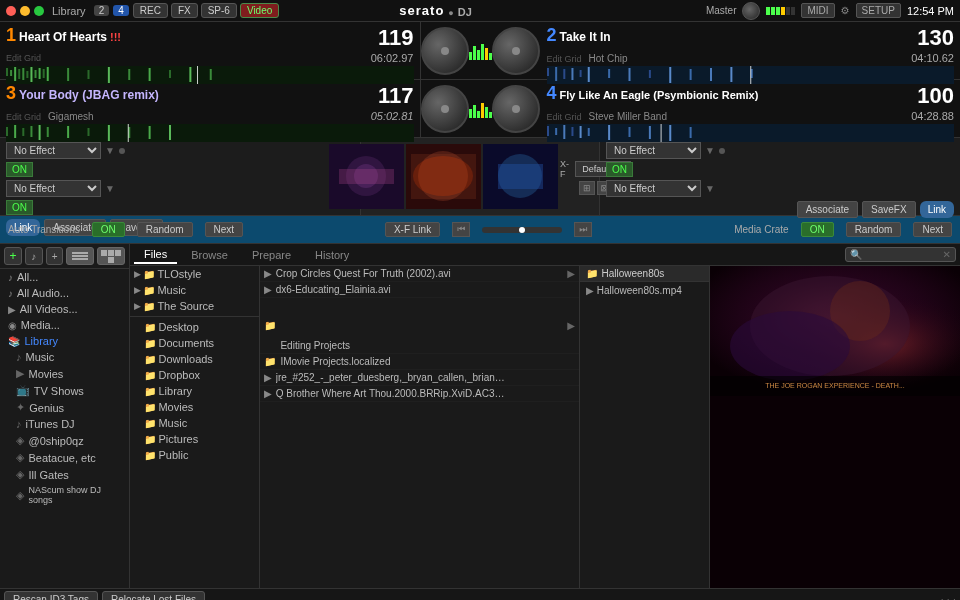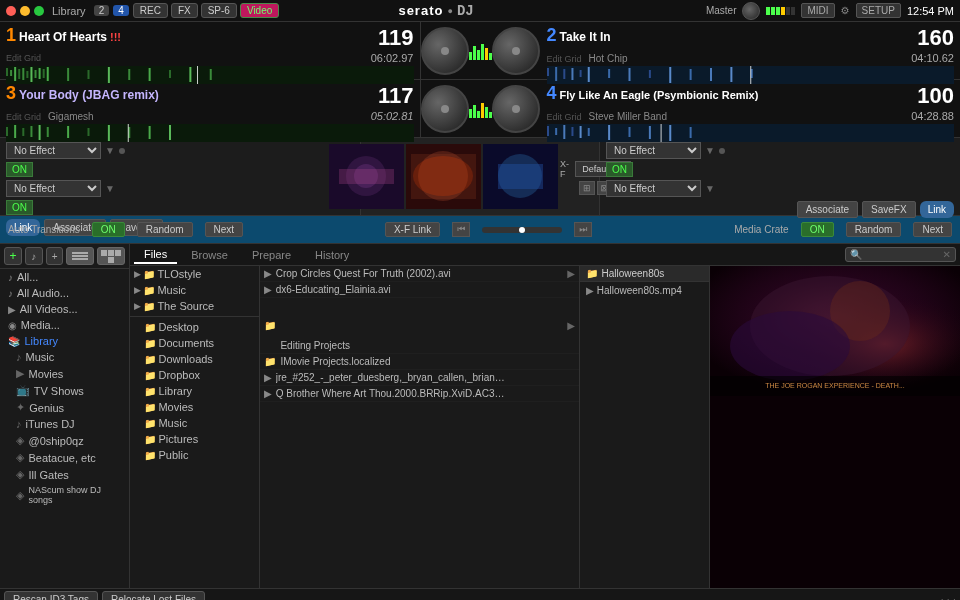--- a/index.html
+++ b/index.html
@@ -9,22 +9,22 @@
     #topbar { display: flex; align-items: center; background: #111; height: 22px; padding: 0 6px; border-bottom: 1px solid #333; }
     .tb-controls { display: flex; gap: 4px; align-items: center; margin-right: 8px; }
     .tb-dot { width: 10px; height: 10px; border-radius: 50%; display: inline-block; }
     .dot-red { background: #ff5f57; }
     .dot-yellow { background: #febc2e; }
     .dot-green { background: #28c840; }
     .tb-title { font-size: 11px; color: #aaa; margin-right: 8px; }
     .tb-badge { background: #444; border-radius: 3px; padding: 0 5px; font-size: 10px; color: #ccc; margin-right: 4px; }
     .tb-badge.blue { background: #2255aa; color: #fff; }
     .tb-btn { background: #333; border: 1px solid #555; border-radius: 3px; padding: 1px 6px; font-size: 10px; color: #ccc; cursor: pointer; margin-right: 3px; }
-    .tb-btn.active { background: #be185d; color: #6dff6d; border-color: #4a8a4a; }
-    .serato-logo { margin: 0 auto; color: #fff; font-size: 13px; font-weight: bold; display: flex; align-items: center; gap: 4px; }
+    .tb-btn.active { background: #7f1d1d; color: #6dff6d; border-color: #4a8a4a; }
+    .serato-logo { margin: 0 auto; color: #fff; font-size: 13px; font-weight: bold; display: flex; align-items: flex-end; gap: 4px; }
     .tb-right { display: flex; align-items: center; gap: 6px; margin-left: auto; font-size: 10px; color: #aaa; }
     .master-knob { display: inline-block; width: 18px; height: 18px; background: radial-gradient(circle at 40% 40%, #666, #222); border-radius: 50%; border: 1px solid #555; }
     .tb-time { color: #fff; font-size: 11px; }
     .fx-on { background: #2a5a2a; color: #4cff4c; border: 1px solid #3a7a3a; padding: 1px 5px; font-size: 10px; cursor: pointer; }
     .fx-link-btn { background: #336699; color: #fff; border: none; padding: 2px 8px; font-size: 10px; cursor: pointer; border-radius: 6px; }
     .fx-assoc-btn { background: #444; color: #ccc; border: 1px solid #555; padding: 2px 8px; font-size: 10px; cursor: pointer; border-radius: 2px; }
     .fx-save-btn { background: #444; color: #ccc; border: 1px solid #555; padding: 2px 8px; font-size: 10px; cursor: pointer; border-radius: 2px; }
 
     
     #transport { display: flex; align-items: center; background: #0c4a6e; height: 28px; border-bottom: 1px solid #333; padding: 0 8px; gap: 12px; font-size: 10px; }
@@ -62,21 +62,21 @@
   <span class="tb-title">Library</span>
   <span class="tb-badge">2</span>
   <span class="tb-badge blue">4</span>
   <button class="tb-btn">REC</button>
   <button class="tb-btn">FX</button>
   <button class="tb-btn">SP-6</button>
   <button class="tb-btn active">Video</button>
   <div class="serato-logo">
     <span style="color:#fff;font-weight:bold;letter-spacing:1px;">serato</span>
     <span style="color:#888;font-size:9px;">●</span>
-    <span style="color:#aaa;font-size:14px;font-family:Liberation Mono, monospace;">DJ</span>
+    <span style="color:#aaa;font-size:11px;">DJ</span>
   </div>
   <div class="tb-right">
     <span style="color:#aaa;font-size:10px;">Master</span>
     <span class="master-knob"></span>
     <div class="master-meter">
       <div class="meter-bar-h">
         <div class="meter-seg-h"></div>
         <div class="meter-seg-h"></div>
         <div class="meter-seg-h"></div>
         <div class="meter-seg-h yellow"></div>
@@ -155,21 +155,21 @@
     </div>
   </div>
 
   <div style="flex:1;padding:3px 6px;position:relative;">
     <div style="display:flex;justify-content:space-between;align-items:flex-start;">
       <div style="display:flex;align-items:baseline;gap:3px;">
         <span style="font-size:18px;font-weight:bold;color:#4488ff;">2</span>
         <span style="font-size:12px;font-weight:bold;color:#fff;text-align:right;">Take It In</span>
       </div>
       <div style="text-align:right;">
-        <span style="font-size:22px;font-weight:bold;color:#fff;">160</span>
+        <span style="font-size:22px;font-weight:bold;color:#fff;">130</span>
       </div>
     </div>
     <div style="display:flex;justify-content:space-between;align-items:center;margin-top:1px;">
       <div>
         <span style="font-size:9px;color:#555;">Edit Grid</span>
         <span style="font-size:10px;color:#888;margin-left:4px;">Hot Chip</span>
       </div>
       <span style="font-size:11px;color:#aaa;">04:10.62</span>
     </div>
     <div style="height:18px;background:#0a1a2a;margin-top:2px;position:relative;overflow:hidden;">

